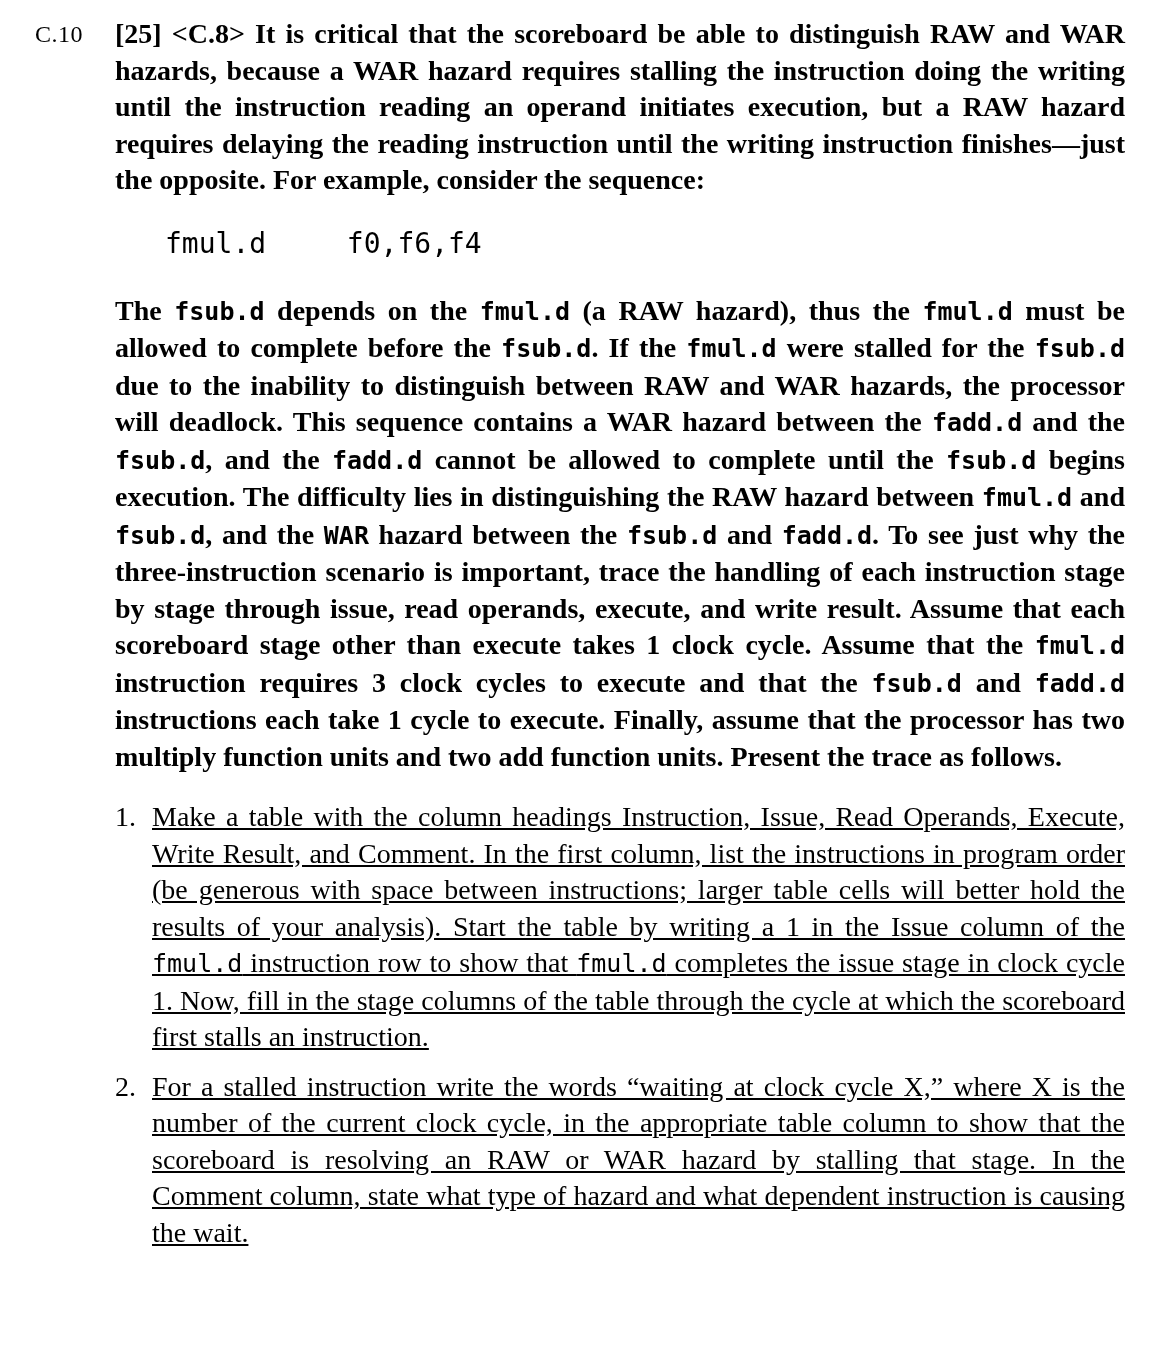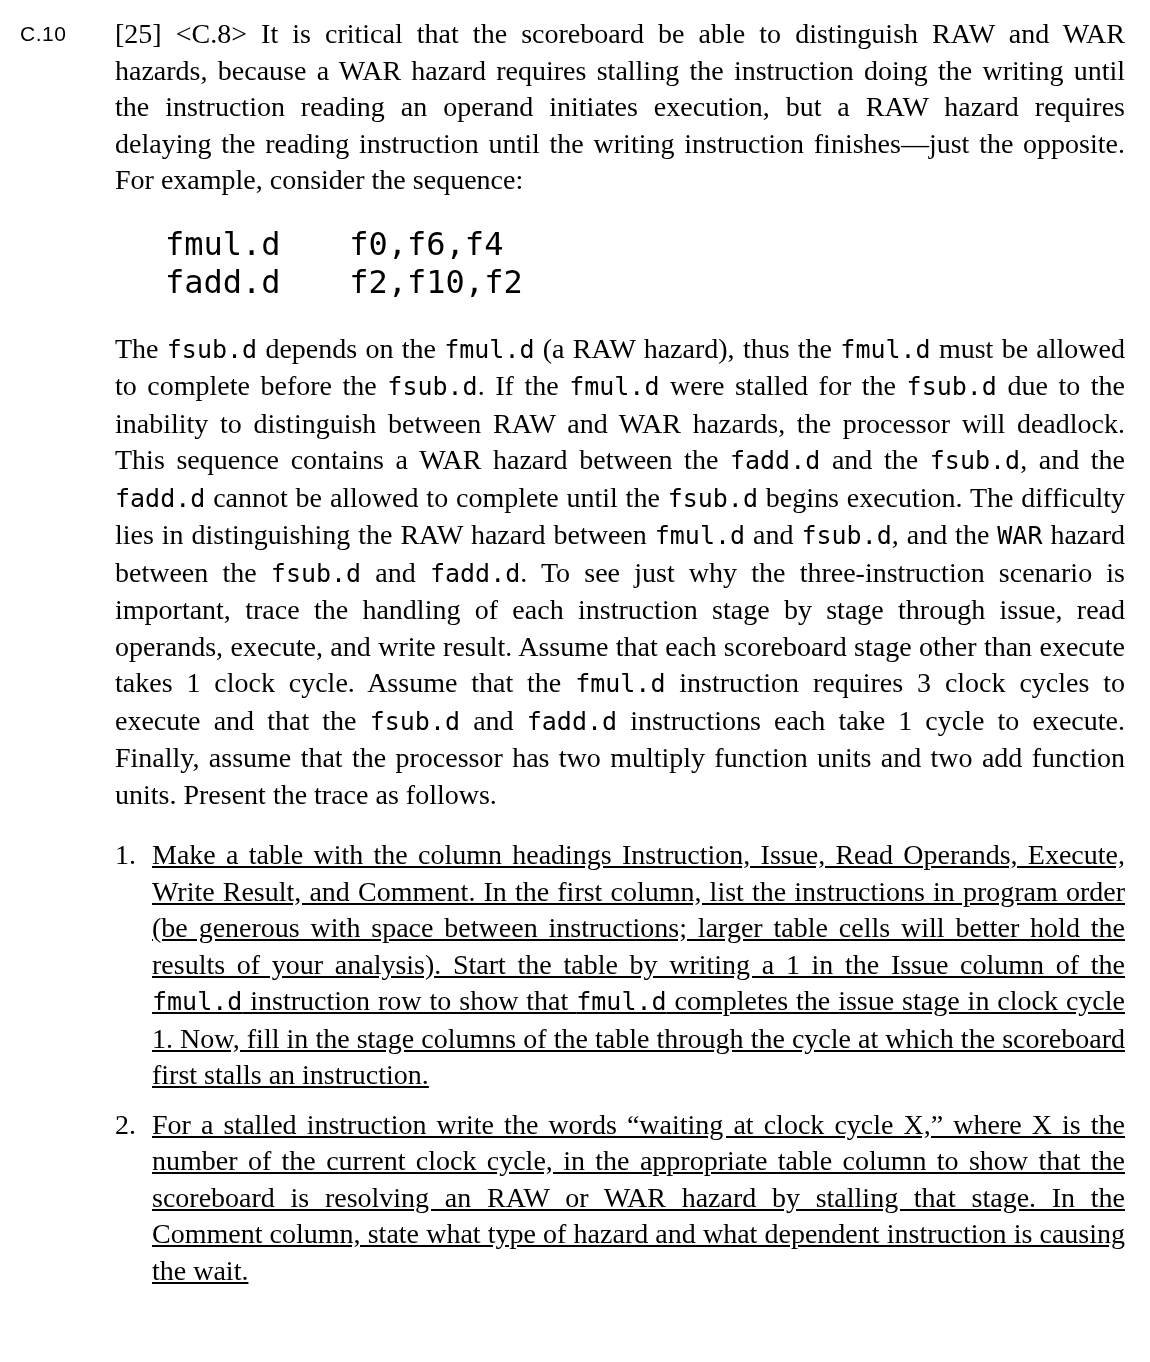--- a/index.html
+++ b/index.html
@@ -14,38 +14,39 @@
     line-height: 36.5px;
     box-sizing: border-box;
     padding-top: 16px;
     overflow: hidden;
   }
   .exercise {
     display: grid;
     grid-template-columns: 115px 1010px;
   }
   .ex-label {
-    font-family: Liberation Sans, sans-serif;
-    font-size: 21px;
+    font-family: Liberation Serif, serif;
+    font-size: 24px;
     letter-spacing: 0.5px;
-    padding-left: 20px;
+    padding-left: 35px;
     line-height: 36.5px;
   }
   .para {
     margin: 0;
     text-align: justify;
+    font-weight: bold;
   }
   .para.body-para { margin-top: 30px; }
   .mono {
     font-family: "DejaVu Sans Mono", monospace;
     font-size: 25px;
   }
   .code {
     font-family: "DejaVu Sans Mono", monospace;
-    font-size: 32px;
+    font-size: 28px;
     line-height: 38px;
     margin: 26px 0 8px 50px;
   }
   .code-line .op {
     display: inline-block;
     width: 165px;
   }
   .steps { margin-top: 24px; }
   .step {
     display: grid;
@@ -68,24 +69,20 @@
 
     <div class="ex-body">
 
       <p class="para">[25] &lt;C.8&gt; It is critical that the scoreboard be able to distinguish RAW and WAR hazards, because a WAR hazard requires stalling the instruction doing the writing until the instruction reading an operand initiates execution, but a RAW hazard requires delaying the reading instruction until the writing instruction finishes—just the opposite. For example, consider the sequence:</p>
 
       <div class="code">
         <div class="code-line">
           <span class="op">fmul.d</span>
           <span class="args">f0,f6,f4</span>
         </div>
-        <div class="code-line">
-          <span class="op">fadd.d</span>
-          <span class="args">f2,f10,f2</span>
-        </div>
       </div>
 
       <p class="para body-para"><span>The </span><span class="mono">fsub.d</span><span> depends on the </span><span class="mono">fmul.d</span><span> (a RAW hazard), thus the </span><span class="mono">fmul.d</span><span> must be allowed to complete before the </span><span class="mono">fsub.d</span><span>. If the </span><span class="mono">fmul.d</span><span> were stalled for the </span><span class="mono">fsub.d</span><span> due to the inability to distinguish between RAW and WAR hazards, the processor will deadlock. This sequence contains a WAR hazard between the </span><span class="mono">fadd.d</span><span> and the </span><span class="mono">fsub.d</span><span>, and the </span><span class="mono">fadd.d</span><span> cannot be allowed to complete until the </span><span class="mono">fsub.d</span><span> begins execution. The difficulty lies in distinguishing the RAW hazard between </span><span class="mono">fmul.d</span><span> and </span><span class="mono">fsub.d</span><span>, and the </span><span class="mono">WAR</span><span> hazard between the </span><span class="mono">fsub.d</span><span> and </span><span class="mono">fadd.d</span><span>. To see just why the three-instruction scenario is important, trace the handling of each instruction stage by stage through issue, read operands, execute, and write result. Assume that each scoreboard stage other than execute takes 1 clock cycle. Assume that the </span><span class="mono">fmul.d</span><span> instruction requires 3 clock cycles to execute and that the </span><span class="mono">fsub.d</span><span> and </span><span class="mono">fadd.d</span><span> instructions each take 1 cycle to execute. Finally, assume that the processor has two multiply function units and two add function units. Present the trace as follows.</span></p>
 
       <div class="steps">
         <div class="step">
           <span class="step-num">1.</span>
           <span class="step-text"><span>Make a table with the column headings Instruction, Issue, Read Operands, Execute, Write Result, and Comment. In the first column, list the instructions in program order (be generous with space between instructions; larger table cells will better hold the results of your analysis). Start the table by writing a 1 in the Issue column of the </span><span class="mono">fmul.d</span><span> instruction row to show that </span><span class="mono">fmul.d</span><span> completes the issue stage in clock cycle 1. Now, fill in the stage columns of the table through the cycle at which the scoreboard first stalls an instruction.</span></span>
         </div>
         <div class="step">

